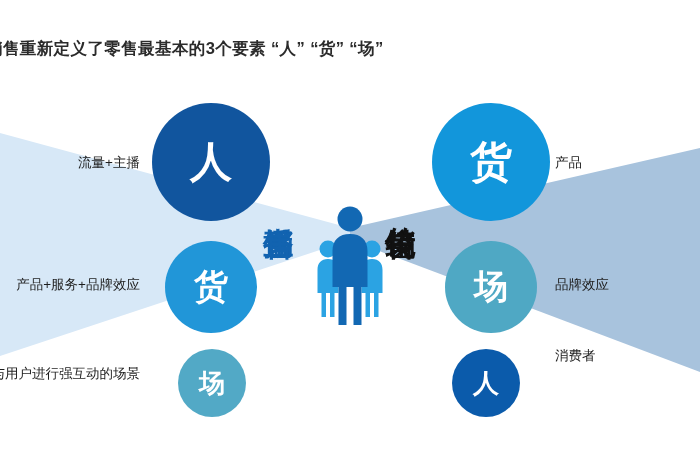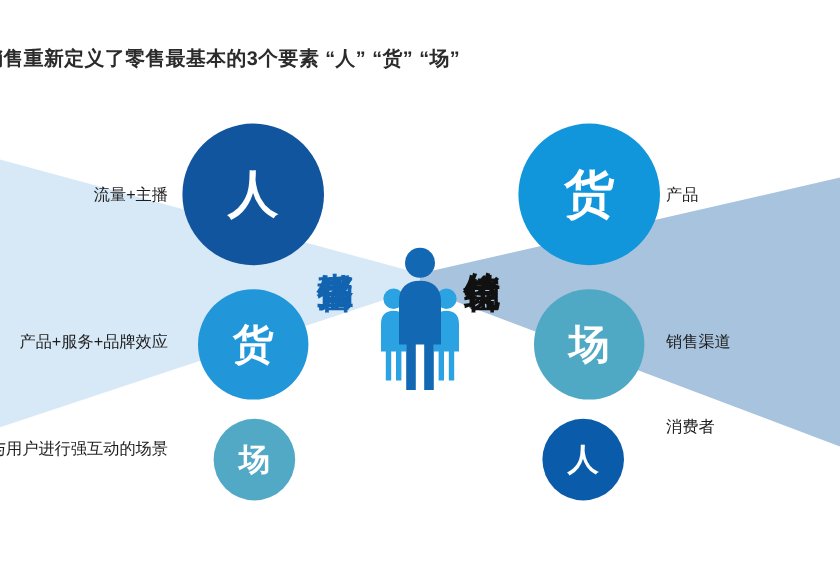--- a/index.html
+++ b/index.html
@@ -97,21 +97,21 @@
   </div>
   <div class="circle c-small" id="circle-right-3" style="background:#0b5bab;">
     <span>人</span>
   </div>
 
   <div class="side-label side-left" id="label-left-1">流量+主播</div>
   <div class="side-label side-left" id="label-left-2">产品+服务+品牌效应</div>
   <div class="side-label side-left" id="label-left-3">与用户进行强互动的场景</div>
 
   <div class="side-label" id="label-right-1">产品</div>
-  <div class="side-label" id="label-right-2">销售渠道</div>
+  <div class="side-label" id="label-right-2">品牌效应</div>
   <div class="side-label" id="label-right-3">消费者</div>
 
   <div class="v-caption" id="caption-live">直播销售</div>
   <div class="v-caption" id="caption-trad">传统销售</div>
 
   <svg id="people-icon" viewBox="0 0 66 122">
 
     <g fill="#2ba3e3">
       <circle cx="11" cy="44" r="8.5"></circle>
       <path d="M11 54 C4 54 0.5 58 0.5 65 L0.5 88 L4.5 88 L4.5 112 L9 112 L9 88 L13 88 L13 112 L17.5 112 L17.5 88 L21.5 88 L21.5 65 C21.5 58 18 54 11 54 Z"></path>

